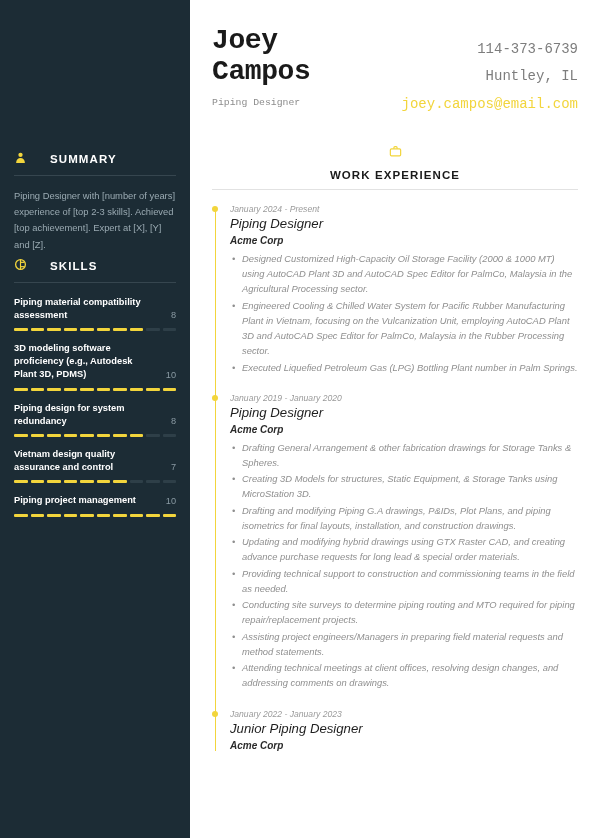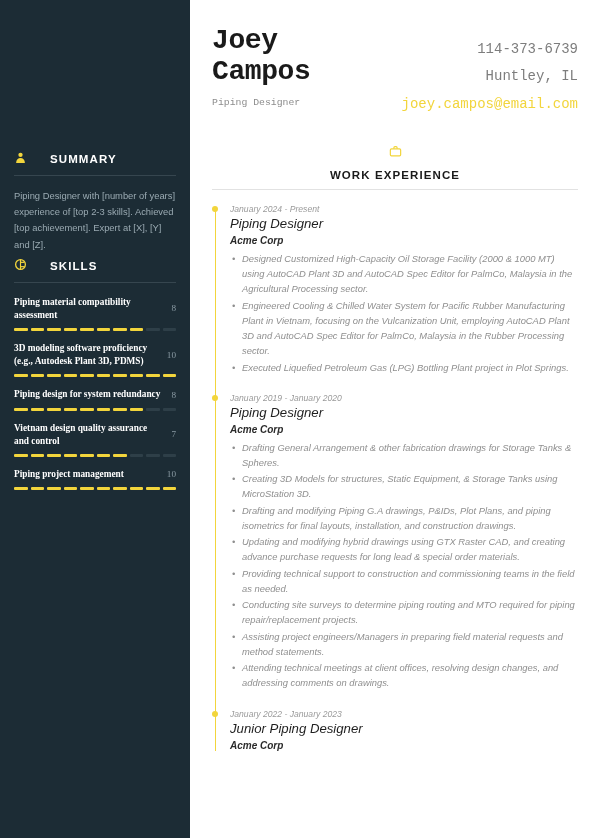--- a/index.html
+++ b/index.html
@@ -63,24 +63,23 @@
   
   .skills-wrap { padding-top: 1px; }
 
   .skill {
     margin-bottom: 11px;
   }
 
   .skill-top {
     display: flex;
     justify-content: space-between;
-    align-items: center;
+    align-items: flex-end;
     gap: 8px;
     margin-bottom: 6px;
-    font-family: Liberation Serif, serif;
   }
 
   .skill-name {
     color: #ffffff;
     font-size: 9.3px;
     font-weight: bold;
     line-height: 1.42;
     flex: 1;
   }
 
@@ -390,21 +389,21 @@
         <div class="tl-line"></div>
         <div id="jobs-list">
             <div class="job">
               <span class="dot"></span>
               <div class="job-date">January 2024 - Present</div>
               <div class="job-title">Piping Designer</div>
               <div class="job-company">Acme Corp</div>
               <ul class="job-bullets">
                 <li>Designed Customized High-Capacity Oil Storage Facility (2000 &amp; 1000 MT) using AutoCAD Plant 3D and AutoCAD Spec Editor for PalmCo, Malaysia in the Agricultural Processing sector.</li>
                 <li>Engineered Cooling &amp; Chilled Water System for Pacific Rubber Manufacturing Plant in Vietnam, focusing on the Vulcanization Unit, employing AutoCAD Plant 3D and AutoCAD Spec Editor for PalmCo, Malaysia in the Rubber Processing sector.</li>
-                <li>Executed Liquefied Petroleum Gas (LPG) Bottling Plant project in Plot Springs.</li>
+                <li>Executed Liquefied Petroleum Gas (LPG) Bottling Plant number in Palm Springs.</li>
               </ul>
             </div>
             <div class="job">
               <span class="dot"></span>
               <div class="job-date">January 2019 - January 2020</div>
               <div class="job-title">Piping Designer</div>
               <div class="job-company">Acme Corp</div>
               <ul class="job-bullets">
                 <li>Drafting General Arrangement &amp; other fabrication drawings for Storage Tanks &amp; Spheres.</li>
                 <li>Creating 3D Models for structures, Static Equipment, &amp; Storage Tanks using MicroStation 3D.</li>

